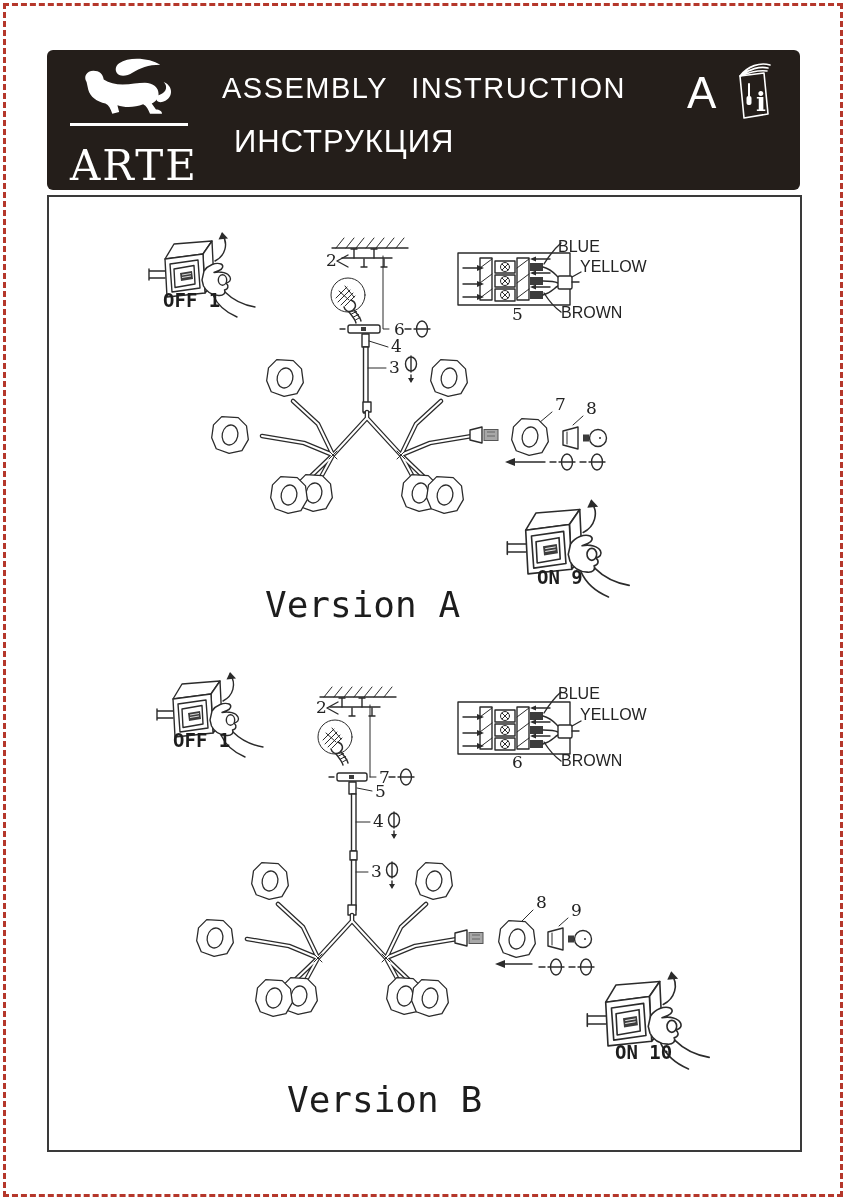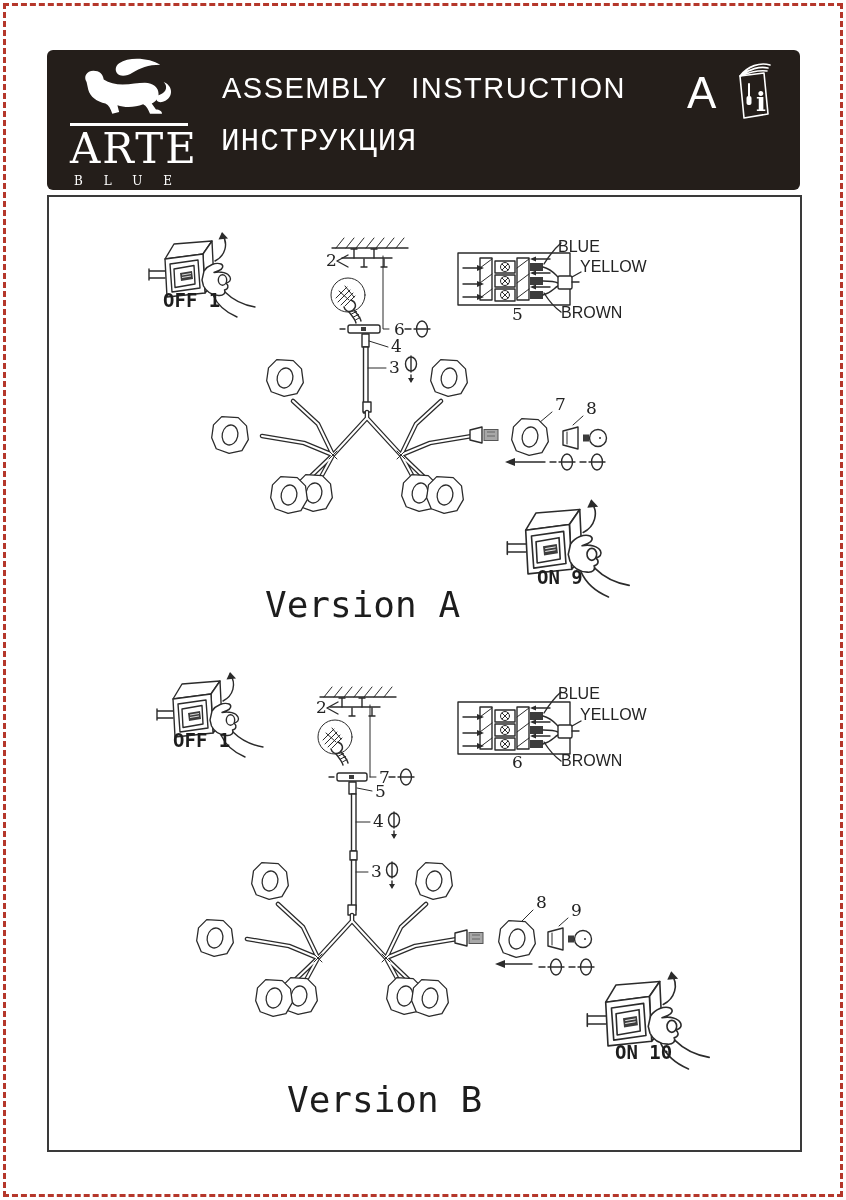--- a/index.html
+++ b/index.html
@@ -4,24 +4,24 @@
 <style>
   html,body{margin:0;padding:0;background:#fff;}
   .stage{position:relative;width:846px;height:1200px;background:#fff;overflow:hidden;
          font-family:"Liberation Sans",sans-serif;}
   .frame{position:absolute;left:3px;top:3px;right:3px;bottom:3px;border:3px dashed #b5372b;}
   
   .hdr{position:absolute;left:47px;top:50px;width:753px;height:140px;background:#241e1a;border-radius:6px;}
   .hdr *{color:#fff;}
   .logo{position:absolute;left:23px;top:8px;width:118px;}
   .logo .rule{height:3px;background:#fff;margin-top:1px;}
-  .brand{font-family:"DejaVu Serif",serif;font-size:42px;letter-spacing:2px;line-height:1.05;margin-top:1px;}
+  .brand{font-family:"DejaVu Serif",serif;font-size:42px;letter-spacing:2px;line-height:1.05;margin-top:18px;}
   .brandsub{font-family:"DejaVu Serif",serif;font-size:12px;letter-spacing:21px;margin-top:3px;padding-left:4px;white-space:nowrap;}
   .t-en{position:absolute;left:175px;top:22px;font-size:29px;letter-spacing:1.5px;word-spacing:14px;}
-  .t-ru{position:absolute;left:174px;top:74px;font-size:31px;letter-spacing:1px;font-family:Liberation Mono, monospace;}
+  .t-ru{position:absolute;left:187px;top:74px;font-size:31px;letter-spacing:1px;}
   .model{position:absolute;left:460px;top:78px;font-size:29px;font-weight:bold;letter-spacing:.5px;}
   .letterA{position:absolute;left:640px;top:18px;font-size:44px;}
   .booklet{position:absolute;left:687px;top:12px;}
   
   .content{position:absolute;left:47px;top:195px;width:751px;height:953px;border:2px solid #3a3a3a;background:#fff;}
   .diag{position:absolute;left:50px;}
   .dA{top:210px;} .dB{top:655px;}
   
   .ln{stroke:#2b2b2b;fill:none;stroke-width:1.4;stroke-linecap:round;stroke-linejoin:round;}
   .thin{stroke:#2b2b2b;fill:none;stroke-width:1;stroke-linecap:round;}

